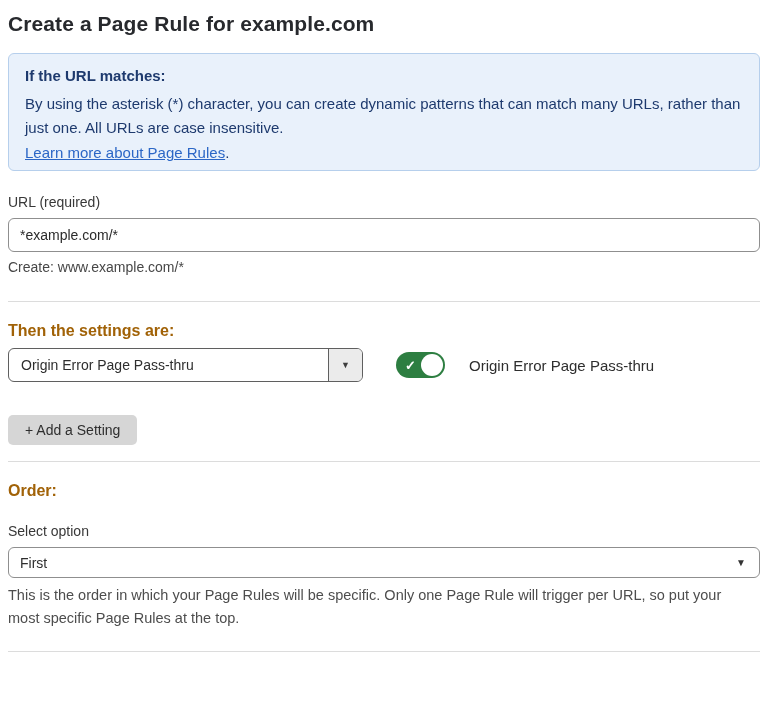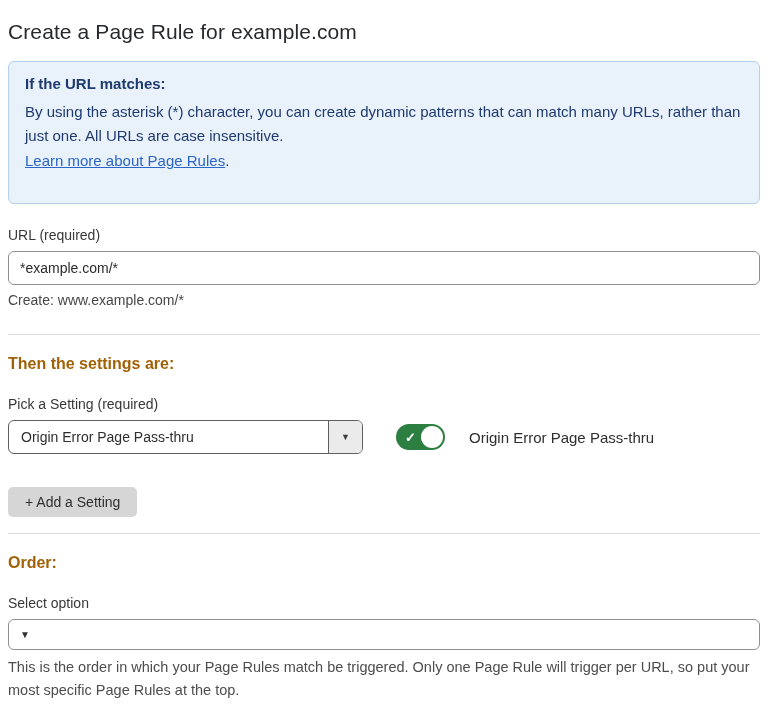--- a/index.html
+++ b/index.html
@@ -6,33 +6,33 @@
   html, body { width: 770px; background: #ffffff; }
   body {
     font-family: "Liberation Sans", sans-serif;
     color: #2b2b2b;
     -webkit-font-smoothing: antialiased;
   }
   .page { width: 770px; min-height: 710px; padding: 8px 10px 20px 8px; }
 
   .page-title {
     font-size: 21px;
-    font-weight: normal;
+    font-weight: bold;
     color: #27292d;
-    margin-top: 12px;
+    margin-top: 4px;
     letter-spacing: 0.1px;
   }
 
   
   .info-box {
     margin-top: 17px;
     background: #e9f1fb;
     border: 1px solid #b6cfec;
     border-radius: 6px;
-    padding: 13px 16px 30px 16px;
+    padding: 13px 16px 5px 16px;
     color: #1e3a6e;
   }
   .info-heading {
     font-size: 15px;
     font-weight: bold;
     margin-bottom: 8px;
   }
   .info-body {
     font-size: 15px;
     line-height: 24px;
@@ -214,21 +214,20 @@
   </div>
 
   <div class="field-label">URL (required)</div>
   <input class="text-input" type="text" value="*example.com/*" style="">
   <div class="hint-text">Create: www.example.com/*</div>
 
   <hr class="divider">
 
   <h2 class="section-heading">Then the settings are:</h2>
 
-  <div class="field-label">Pick a Setting (required)</div>
 
   <div class="setting-row">
     <div class="setting-select">
       <div class="setting-select-value">Origin Error Page Pass-thru</div>
       <div class="setting-select-arrow">
         <span>▼</span>
       </div>
     </div>
     <div class="toggle" id="setting-toggle" style="background: rgb(45, 126, 65);">
       <span class="toggle-check">✓</span>
@@ -239,22 +238,23 @@
 
   <button class="btn btn-grey add-setting-btn">+ Add a Setting</button>
 
   <hr class="divider" style="margin-top: 16px;">
 
   <h2 class="section-heading">Order:</h2>
 
   <div class="field-label">Select option</div>
 
   <div class="order-select">
+    <div class="order-select-value">First</div>
     <div class="order-select-arrow">▼</div>
   </div>
 
-  <div class="order-help">This is the order in which your Page Rules match be triggered. Only one Page Rule will trigger per URL, so put your most specific Page Rules at the top.</div>
+  <div class="order-help">This is the order in which your Page Rules will be specific. Only one Page Rule will trigger per URL, so put your most specific Page Rules at the top.</div>
 
   <hr class="divider divider-bottom">
 
   
 
 </div>
 
 </body></html>

